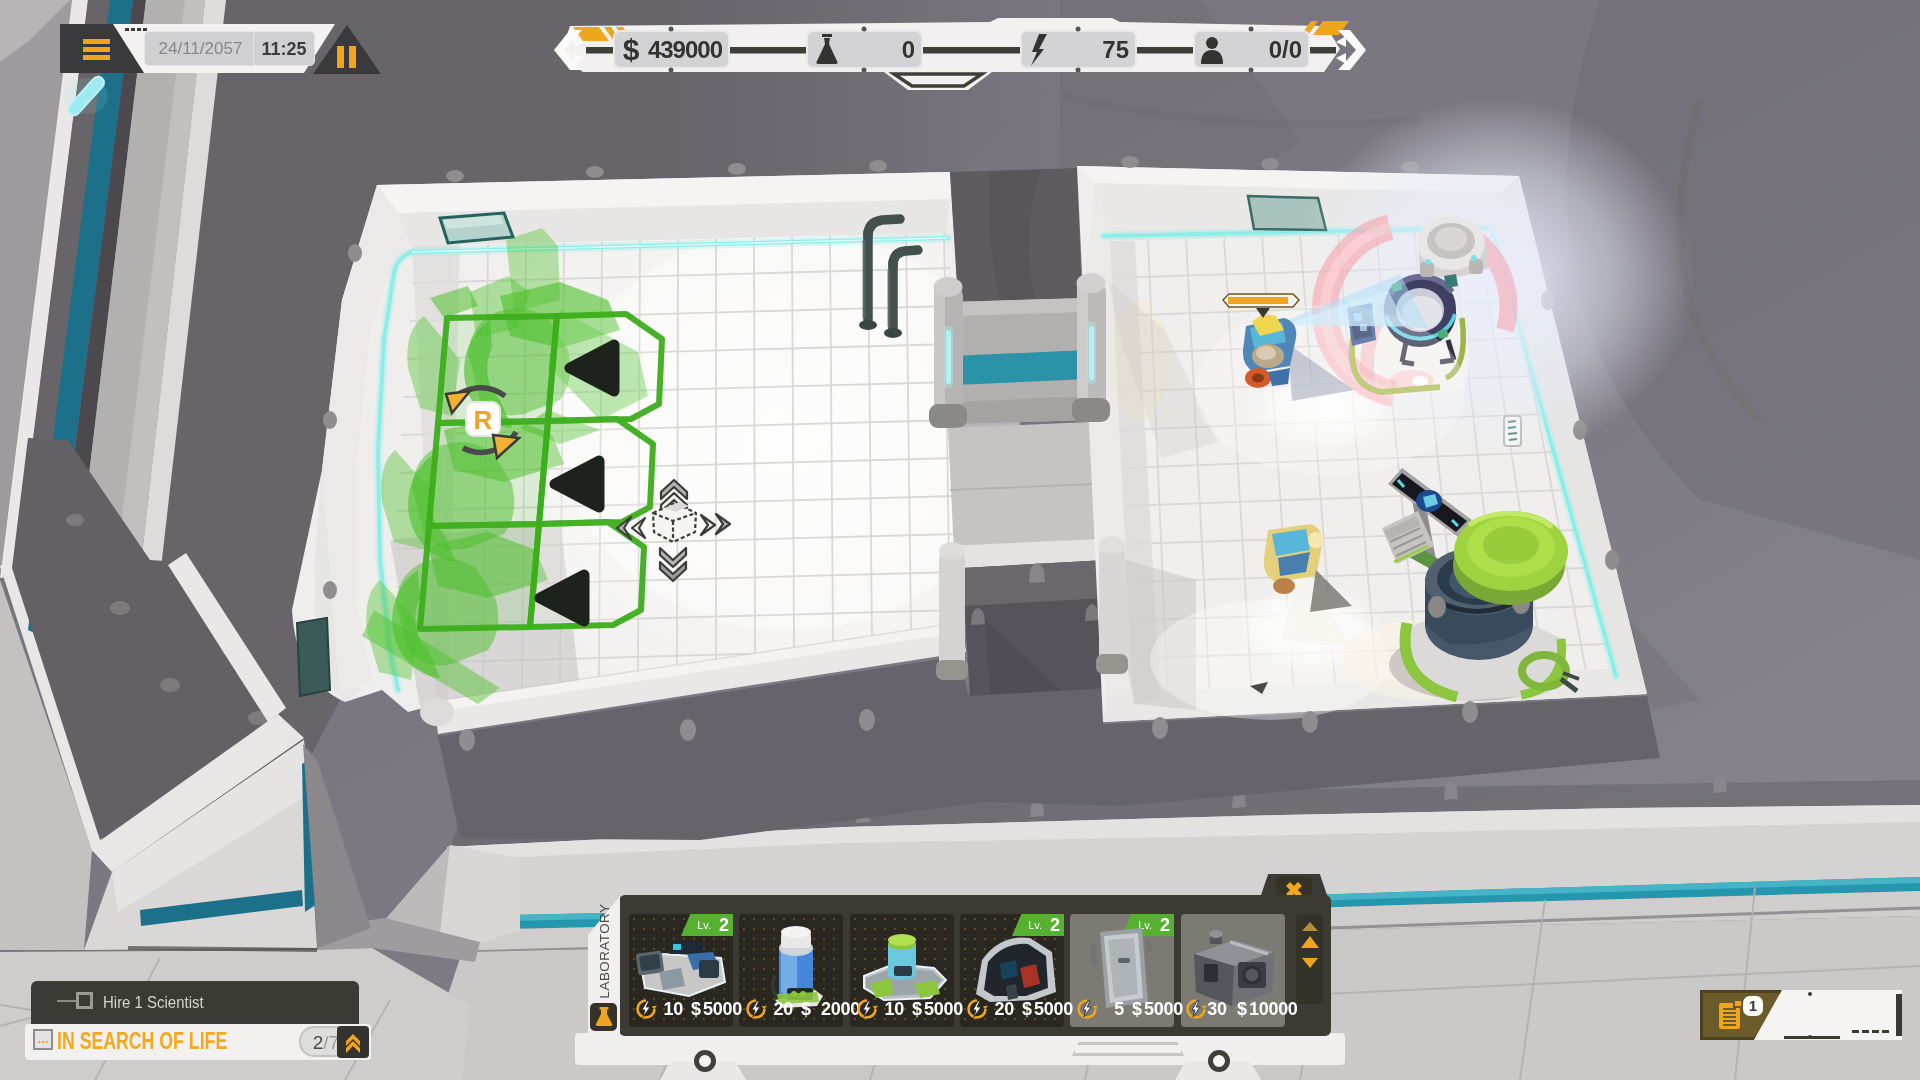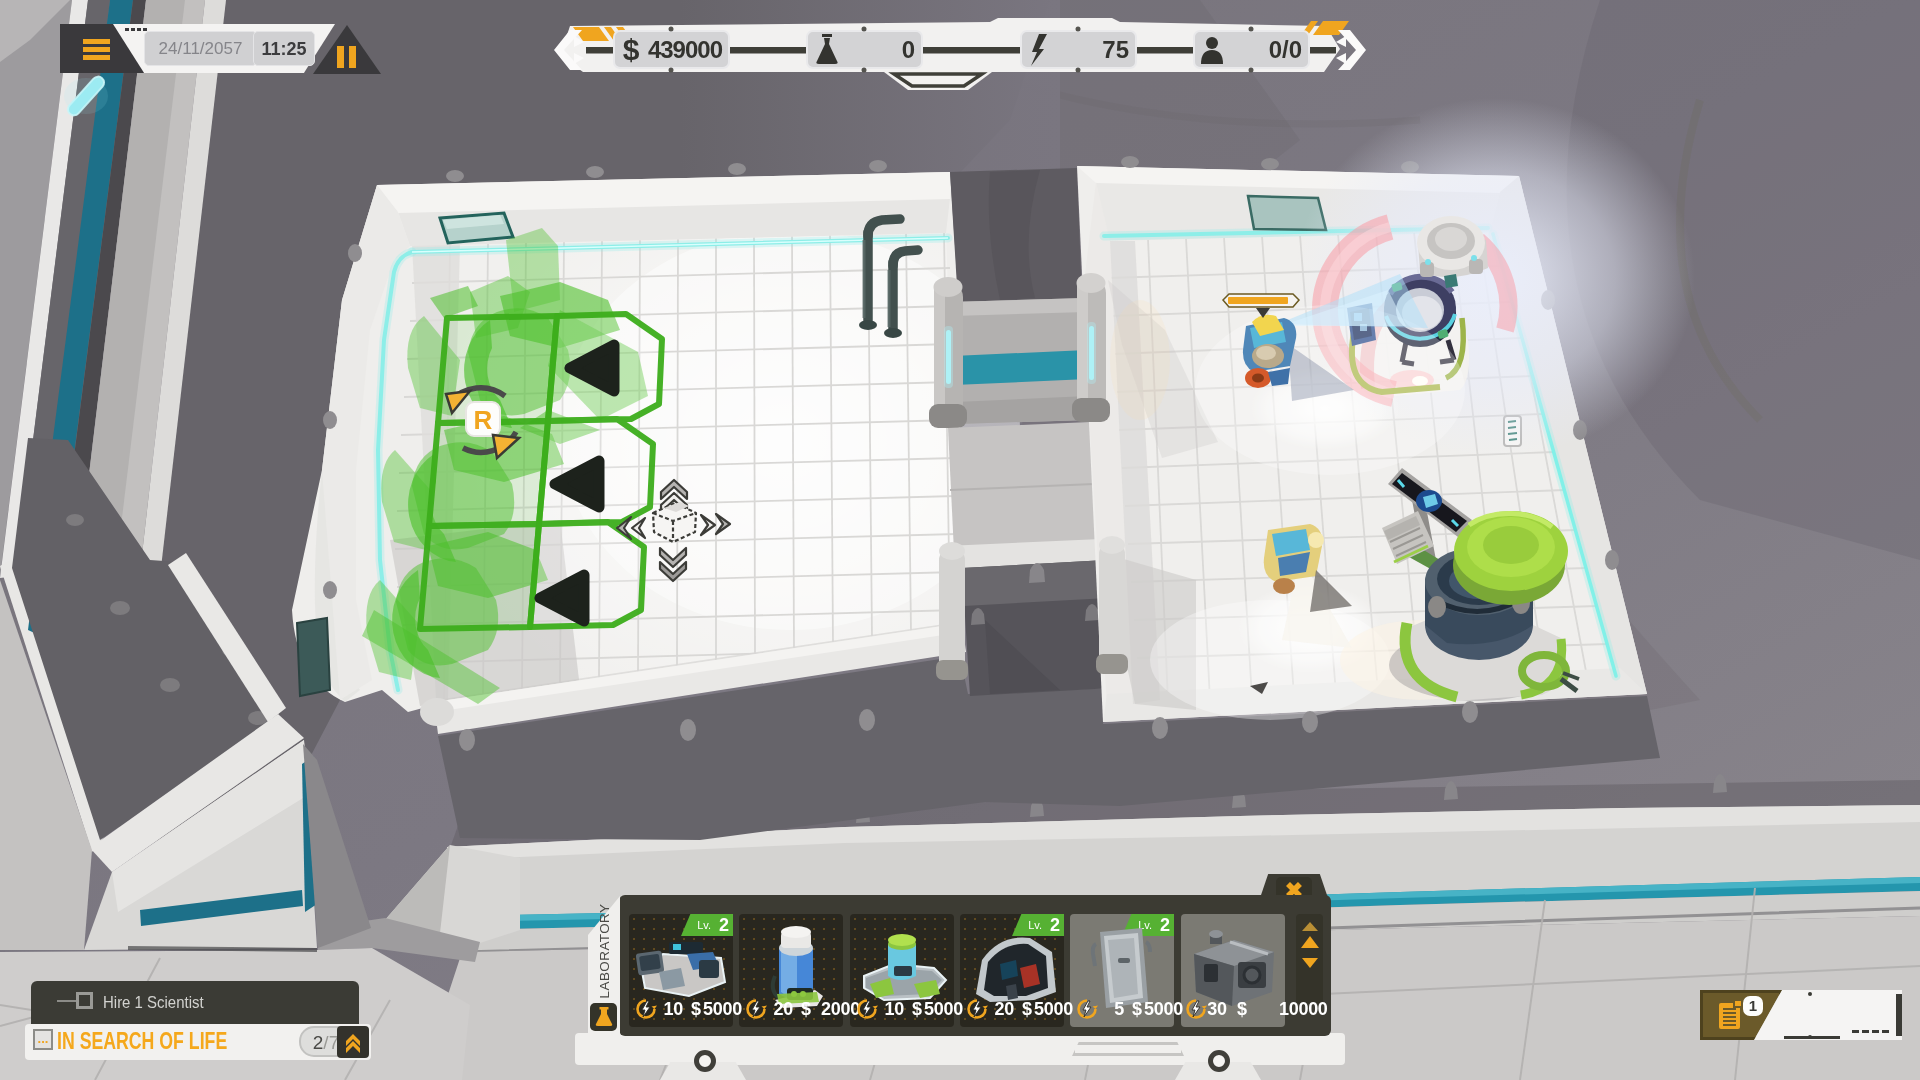--- a/index.html
+++ b/index.html
@@ -794,21 +794,21 @@
         <span style="position:absolute;left:74px;">5000</span>
       </div>
   <div style="position:absolute;left:621px;top:129px;width:110px;color:#fff;font-size:18px;font-weight:bold;letter-spacing:-0.3px;">
         <svg width="24" height="24" style="position:absolute;left:3px;top:-2px;">
           <path d="M12,3.5 A8.5,8.5 0 1 0 20.5,12" fill="none" stroke="#f0a51f" stroke-width="2.6"></path>
           <path d="M20.5,12 l-3,-2.5 l5.5,-1 Z" fill="#f0a51f"></path>
           <path d="M13,4 L8,13 L11,13 L9,20 L16,10 L12,10 L15,4 Z" fill="#fff" stroke="#2c2b26" stroke-width="0.9"></path>
         </svg>
         <span style="position:absolute;left:24px;width:24px;text-align:center;">30</span>
         <span style="position:absolute;left:56px;">$</span>
-        <span style="position:absolute;left:68px;margin-left:30px;">10000</span>
+        <span style="position:absolute;left:68px;">10000</span>
       </div>
 </div>
 
 <div style="position:absolute;left:31px;top:981px;width:340px;height:79px;">
   <div style="position:absolute;left:0;top:0;width:328px;height:43px;background:#3b3b35;border-radius:6px 6px 0 0;"></div>
   <div style="position:absolute;left:26px;top:19px;width:20px;height:2px;background:#8c8c88;"></div>
   <div style="position:absolute;left:45px;top:11px;width:17px;height:17px;border:3px solid #9a9a96;"></div>
   <div style="position:absolute;left:72px;top:12px;color:#d2d2cf;font-size:17px;white-space:nowrap;transform:scaleX(0.88);transform-origin:0 0;">Hire 1 Scientist</div>
   <div style="position:absolute;left:-6px;top:43px;width:346px;height:36px;background:#f2f1ef;border-radius:4px;"></div>
   <div style="position:absolute;left:2px;top:48px;width:20px;height:21px;background:#e4e3e1;border:2px solid #8c8c88;color:#f0a51f;font-size:13px;font-weight:bold;text-align:center;line-height:16px;">...</div>

